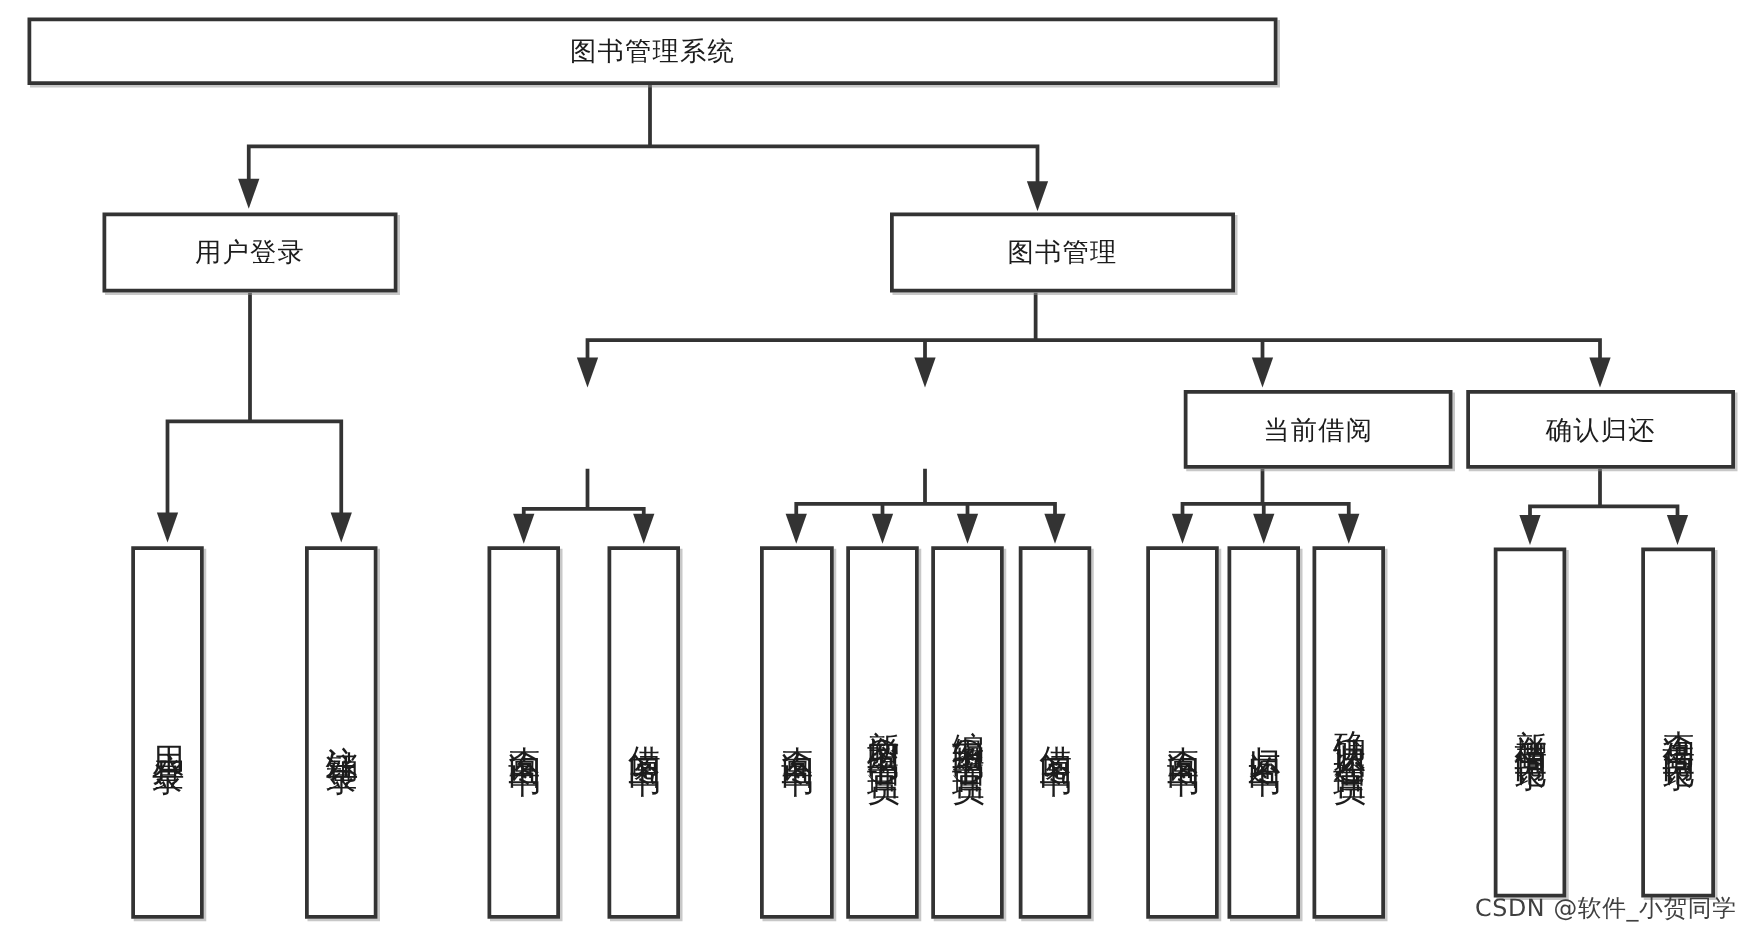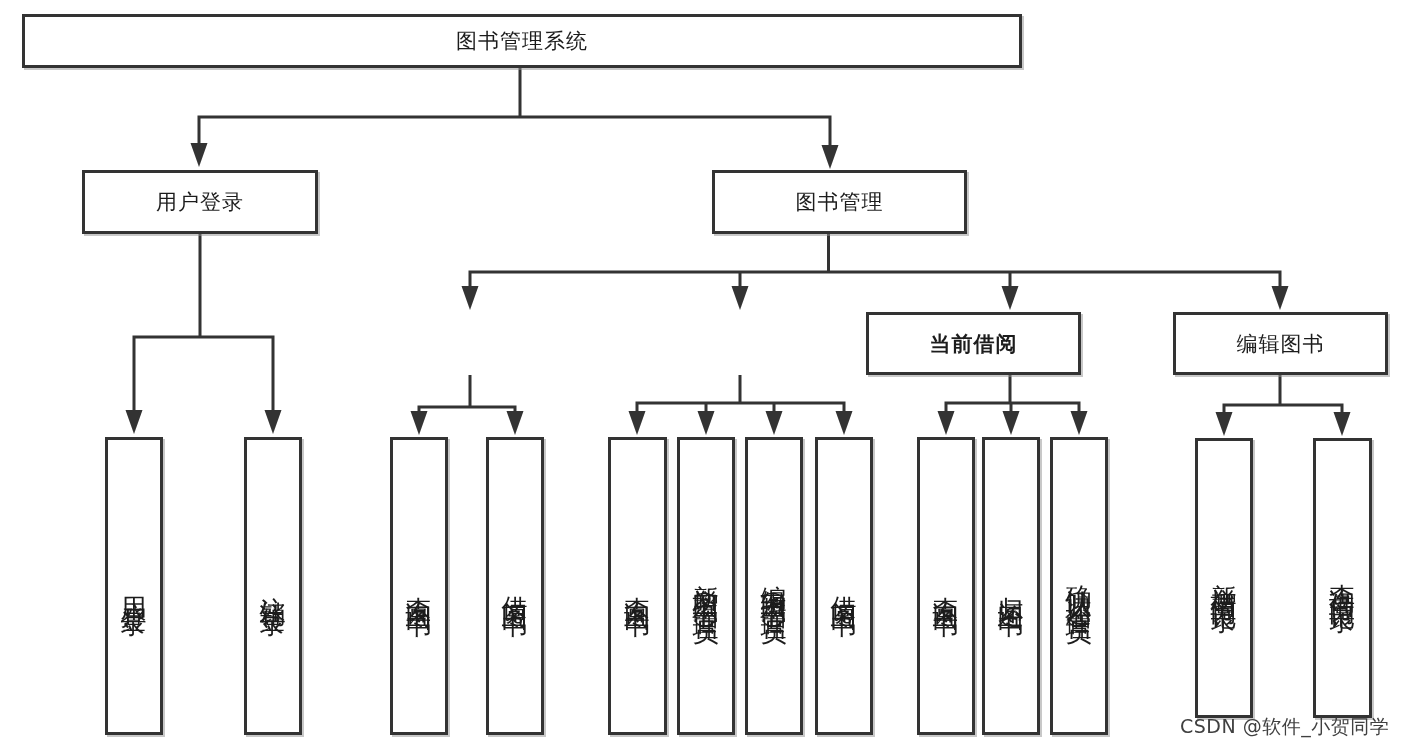--- a/index.html
+++ b/index.html
@@ -109,29 +109,29 @@
     </g>
   </svg>
 
   <div class="node h-node" style="left:22px; top:14px; width:1000px; height:54px;">
     <span>图书管理系统</span>
   </div>
 
   <div class="node h-node" style="left:82px; top:170px; width:236px; height:64px;">
     <span>用户登录</span>
   </div>
-  <div class="node h-node" style="left:712px; top:170px; width:255px; height:64px;">
+  <div class="node h-node" style="left:712px; top:170px; width:276px; height:64px;">
     <span>图书管理</span>
   </div>
 
-  <div class="node h-node" style="left:866px; top:312px; width:215px; height:63px;font-weight:bold;">
+  <div class="node h-node" style="left:947px; top:312px; width:215px; height:63px;">
     <span>当前借阅</span>
   </div>
   <div class="node h-node" style="left:1173px; top:312px; width:215px; height:63px;">
-    <span>编辑图书</span>
+    <span>确认归还</span>
   </div>
 
   <div class="node v-node" style="left:105px; top:437px; width:58px; height:298px;">
     <span>用户登录</span>
   </div>
   <div class="node v-node" style="left:244px; top:437px; width:58px; height:298px;">
     <span>注销登录</span>
   </div>
 
   <div class="node v-node" style="left:390px; top:437px; width:58px; height:298px;">

